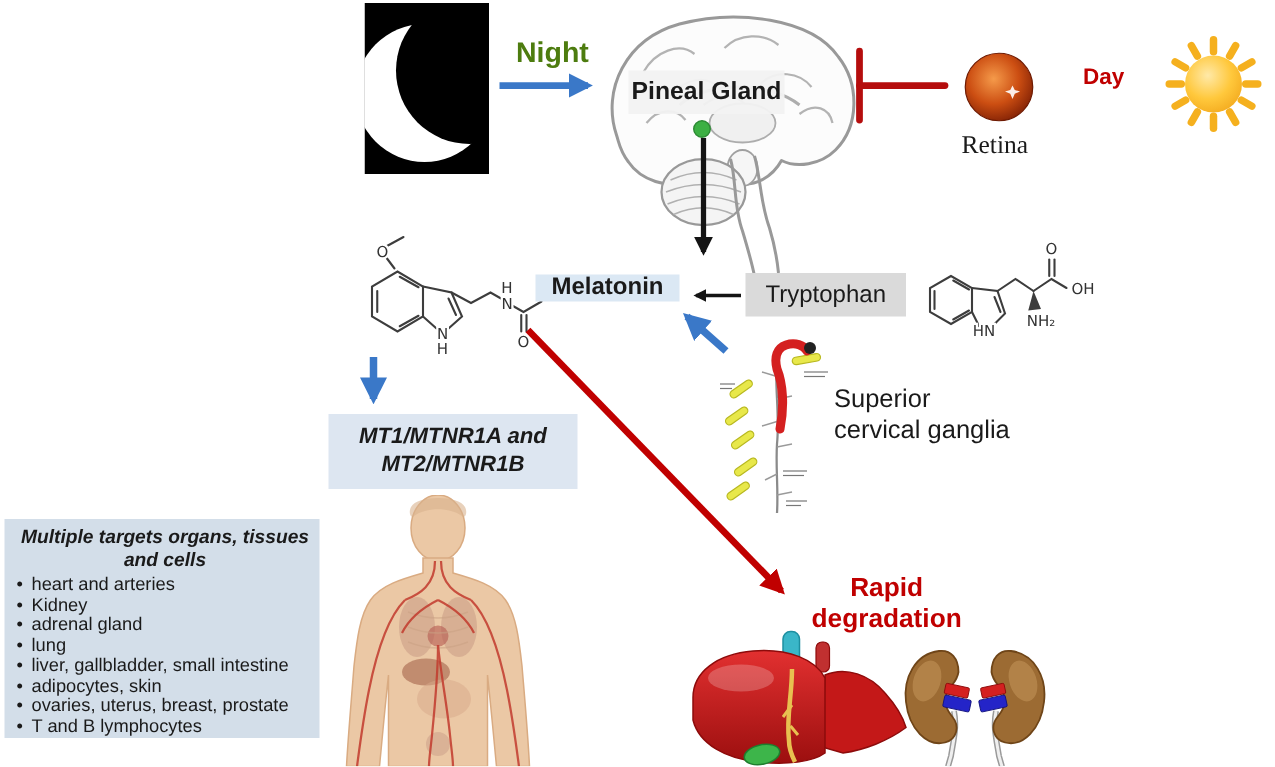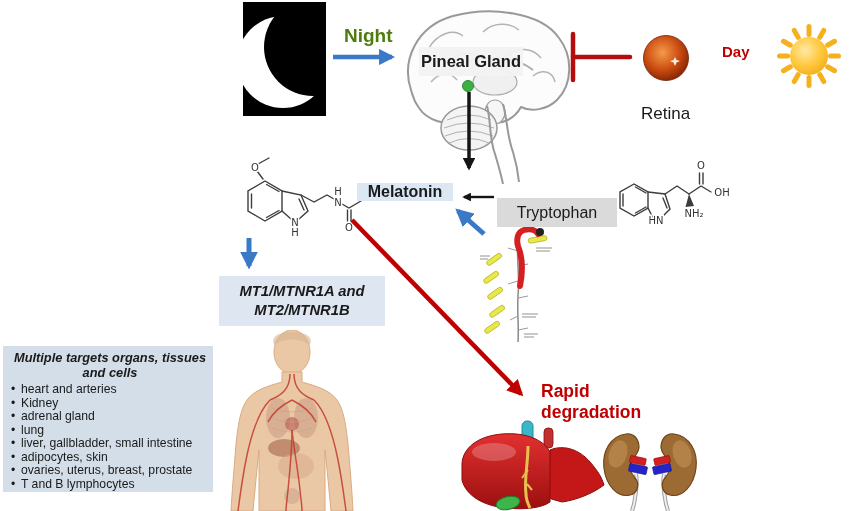--- a/index.html
+++ b/index.html
@@ -5,27 +5,27 @@
   html,body{margin:0;padding:0;background:#fff;}
   #stage{
     position:relative;width:850px;height:511px;background:#ffffff;overflow:hidden;
     font-family:"Liberation Sans",sans-serif;color:#1a1a1a;
   }
   .abs{position:absolute;}
   .lbl{position:absolute;white-space:nowrap;}
   .night{color:#4d7c0f;font-weight:bold;font-size:19px;}
   .day{color:#c00000;font-weight:bold;font-size:15px;}
   .plain17{font-size:17px;color:#1a1a1a;}
-  .red17{font-size:17.5px;color:#c00000;font-weight:600;line-height:21px;}
+  .red17{font-size:17.5px;color:#c00000;font-weight:600;line-height:21px;text-align:center;}
   .box{position:absolute;display:flex;align-items:center;justify-content:center;}
   .pineal-box{left:419px;top:47px;width:104px;height:29px;background:rgba(242,242,242,.95);
     font-weight:bold;font-size:16.5px;z-index:6;}
   .mel-box{left:357px;top:183px;width:96px;height:18px;background:#dbe8f4;
     font-weight:bold;font-size:16px;z-index:6;}
-  .try-box{left:497px;top:198px;width:120px;height:29px;background:#dadada;
+  .try-box{left:497px;top:182px;width:107px;height:29px;background:#dadada;
     font-size:16px;z-index:6;}
   .mt-box{left:219px;top:276px;width:166px;height:50px;background:#dde6f1;
     font-weight:bold;font-style:italic;font-size:14.8px;line-height:19px;
     text-align:center;flex-direction:column;z-index:6;}
   .targets{position:absolute;left:3px;top:346px;width:198px;height:138px;background:#d3dee9;
     padding:4px 4px 4px 8px;z-index:6;}
   .targets .title{font-weight:bold;font-style:italic;font-size:12.8px;line-height:15px;text-align:center;}
   .targets ul{list-style:none;margin:3px 0 0 0;padding:0;}
   .targets li{font-size:12.2px;line-height:13.5px;padding-left:10px;position:relative;}
   .targets li::before{content:"•";position:absolute;left:0;top:0;}
@@ -288,26 +288,30 @@
       <line x1="573" y1="57" x2="630" y2="57"></line>
     </g>
     <line x1="494" y1="197" x2="464" y2="197" stroke="#141414" stroke-width="2.4" marker-end="url(#ah-black)"></line>
     <line x1="484" y1="234" x2="458" y2="211" stroke="#3a78c8" stroke-width="5" marker-end="url(#ah-blue)"></line>
     <line x1="249" y1="238" x2="249" y2="266" stroke="#3a78c8" stroke-width="5" marker-end="url(#ah-blue)"></line>
     <line x1="352" y1="220" x2="521" y2="394" stroke="#c00000" stroke-width="4.5" marker-end="url(#ah-red)"></line>
   </svg>
 
   <div class="lbl night" style="left:344px;top:25px;z-index:6;">Night</div>
   <div class="lbl day" style="left:722px;top:43px;z-index:6;">Day</div>
-  <div class="lbl plain17" style="left:641px;top:104px;z-index:6;">Retina</div>
+  <div class="lbl plain17" style="left:641px;top:87px;z-index:6;font-family:Liberation Serif, serif;">Retina</div>
 
   <div class="box pineal-box">Pineal Gland</div>
   <div class="box mel-box">Melatonin</div>
   <div class="box try-box">Tryptophan</div>
 
+  <div class="lbl plain17" style="left:556px;top:255px;line-height:21px;z-index:6;">
+    <div>Superior</div>
+    <div>cervical ganglia</div>
+  </div>
 
   <div class="box mt-box">
     <div>MT1/MTNR1A and</div>
     <div>MT2/MTNR1B</div>
   </div>
 
   <div class="lbl red17" style="left:541px;top:381px;z-index:6;">
     <div>Rapid</div>
     <div>degradation</div>
   </div>

